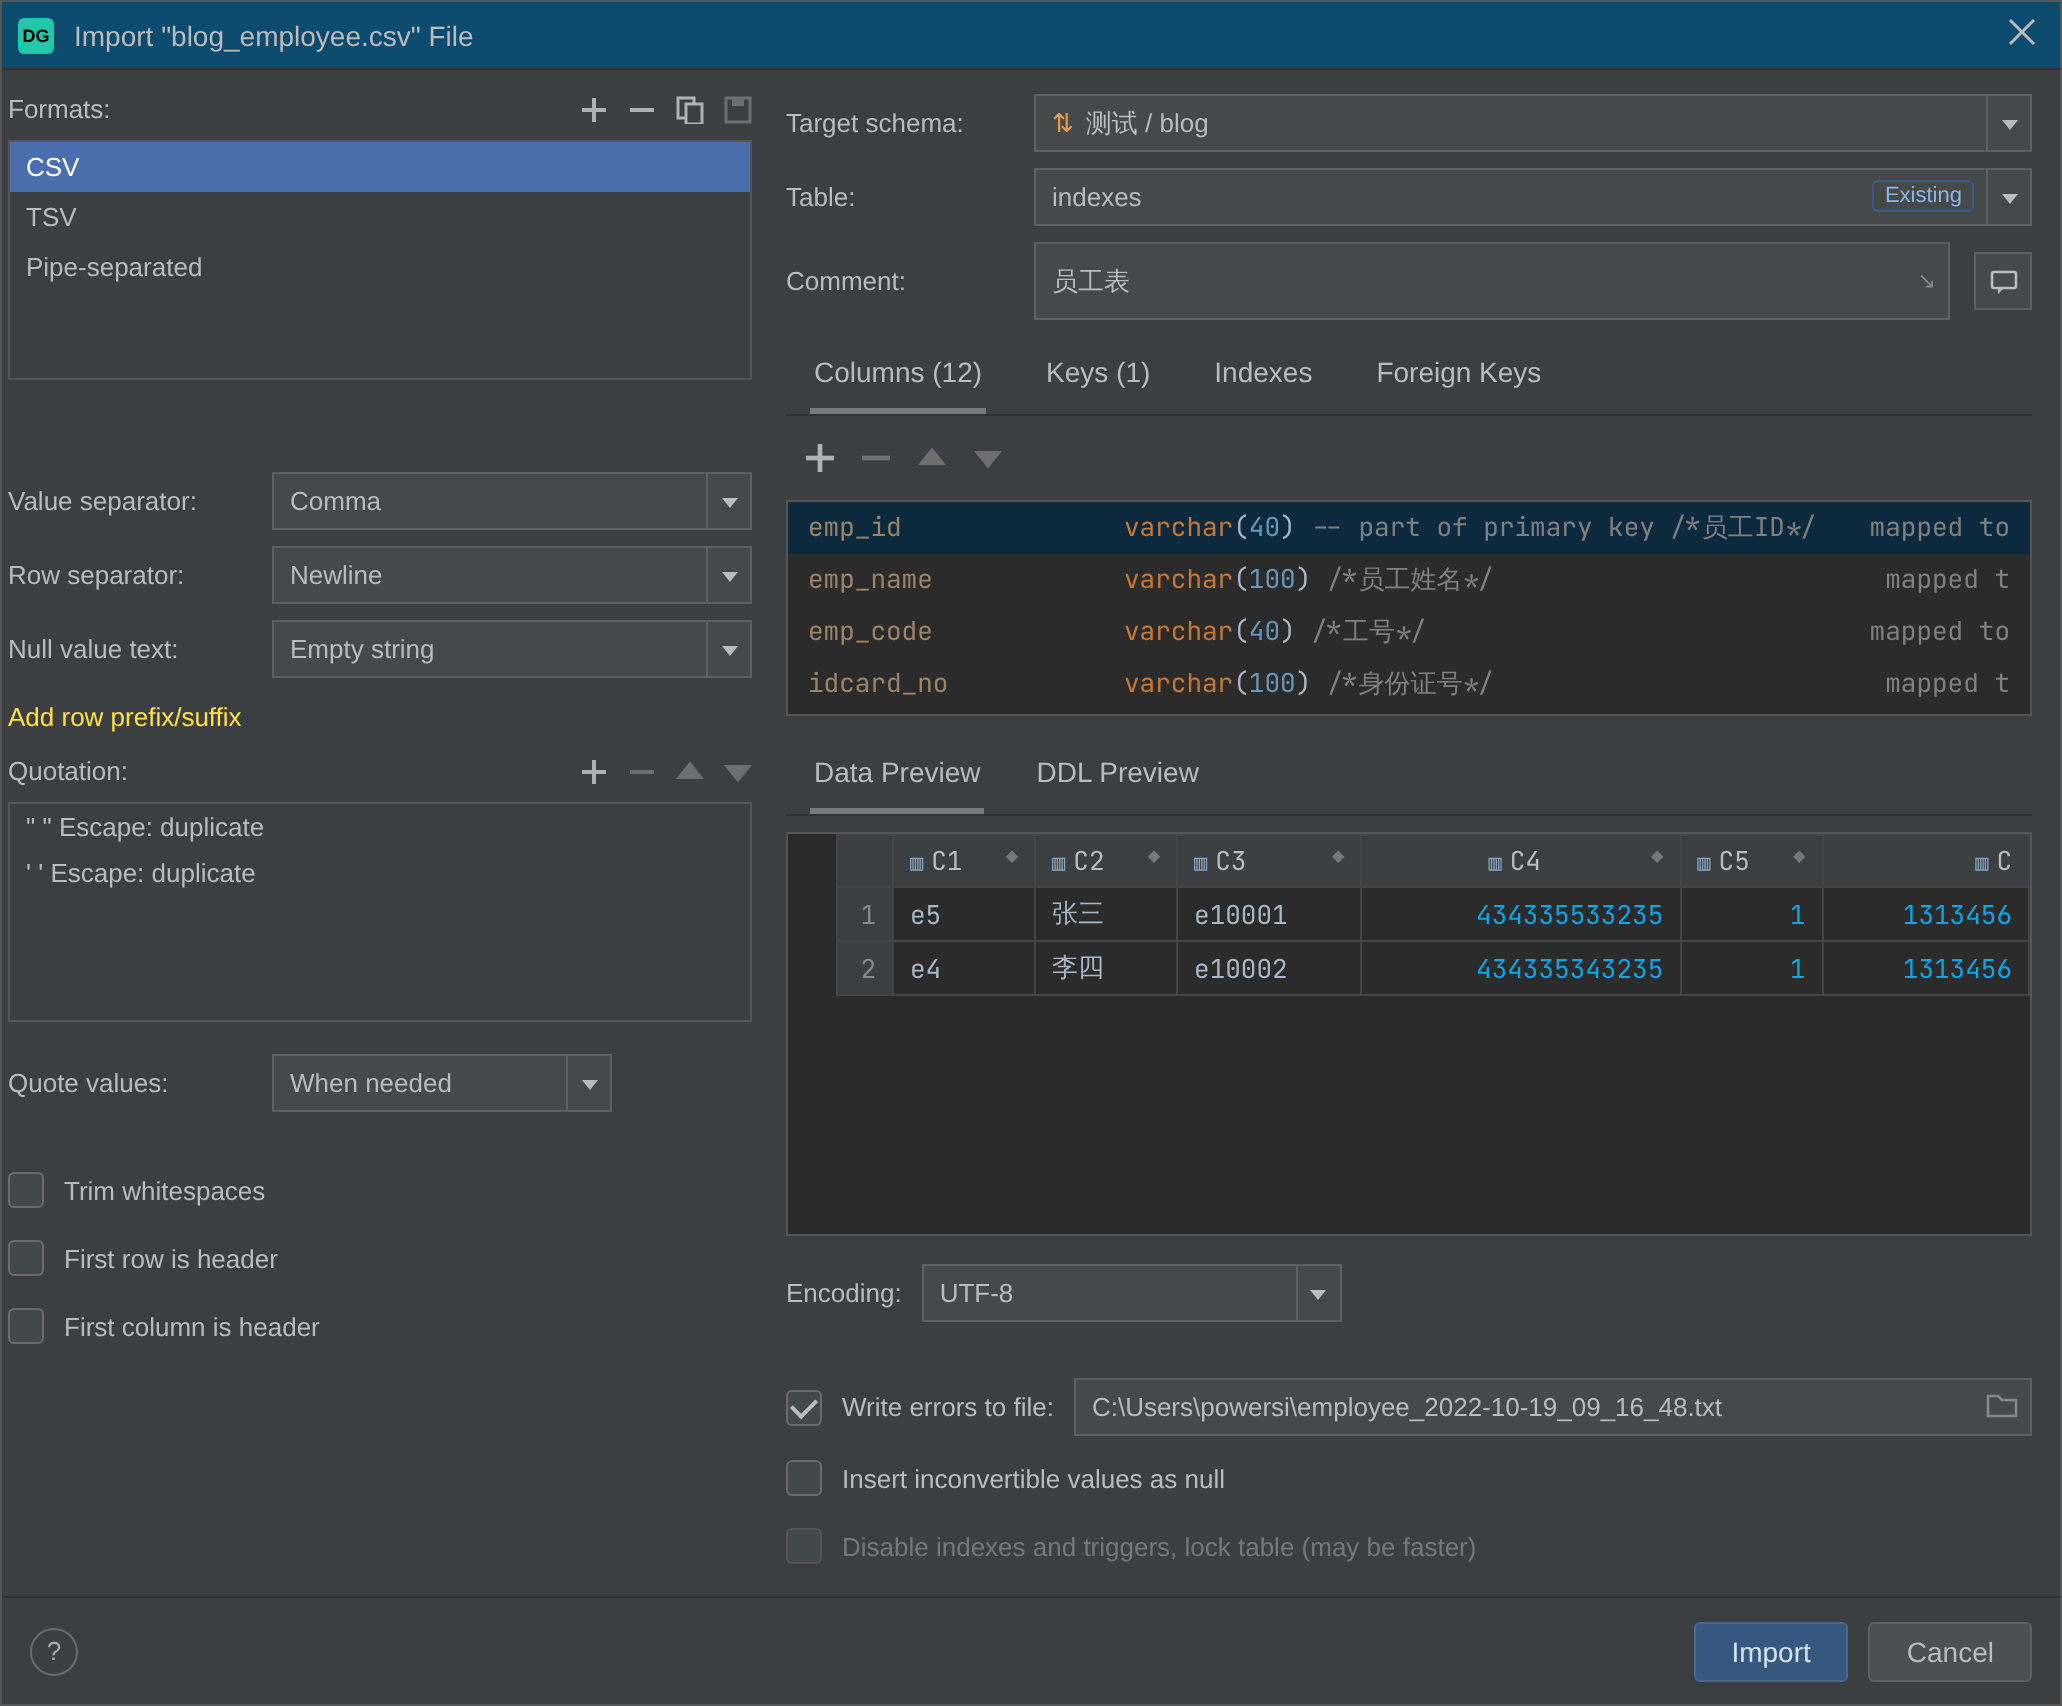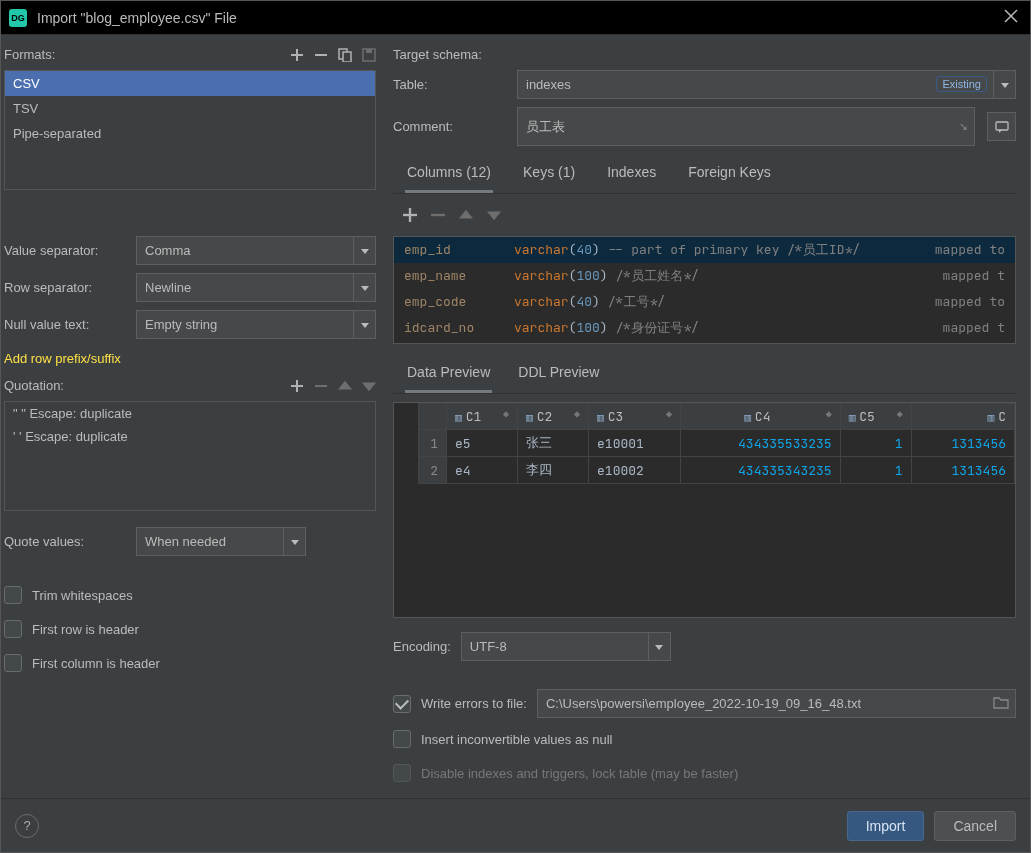--- a/index.html
+++ b/index.html
@@ -14,21 +14,21 @@
 }
 .dialog {
   width: 1031px;
   height: 853px;
   display: flex;
   flex-direction: column;
   border: 1px solid #565656;
 }
 .titlebar {
   height: 34px;
-  background: #000000;
+  background: #0c4a6e;
   display: flex;
   align-items: center;
   padding: 16px 8px;
   border-bottom: 1px solid #323232;
 }
 .titlebar .app-icon {
   width: 18px; height: 18px;
   background: #21c7a8;
   border-radius: 3px;
   display: flex; align-items: center; justify-content: center;
@@ -203,21 +203,21 @@
   height: 108px;
   overflow: hidden;
 }
 .col-list .crow {
   display: flex;
   padding: 4px 10px;
   white-space: nowrap;
 }
 .col-list .crow.sel { background: #0d293e; }
 .cname { color: #9d8466; width: 110px; }
-.ctype { color: #cb772f; }
+.ctype { color: #cb772f; margin-left: 48px; }
 .cparen { color: #a9b7c6; }
 .cnum { color: #6897bb; }
 .ccomment { color: #808080; margin-left: 8px; flex: 1; }
 .cmap { color: #808080; margin-left: auto; }
 
 .preview-tabs {
   display: flex;
   gap: 24px;
   padding: 6px 12px 0 12px;
   border-bottom: 1px solid #323232;
@@ -464,20 +464,28 @@
         <div class="checkbox"></div>
         <span>First column is header</span>
       </div>
 
     </div>
 
     <div class="right-panel">
 
       <div class="right-row">
         <span class="lbl">Target schema:</span>
+        <div class="combo schema-combo">
+          <span class="val"><span class="icon">⇅</span><span>测试 / blog</span></span>
+          <span class="caret">
+              <svg viewBox="0 0 8 8">
+                <polygon points="0,2 8,2 4,7" fill="#bbb"></polygon>
+              </svg>
+            </span>
+        </div>
       </div>
 
       <div class="right-row">
         <span class="lbl">Table:</span>
         <div class="combo table-combo">
           <span class="val">indexes</span>
           <span class="badge">Existing</span>
           <span class="caret">
               <svg viewBox="0 0 8 8">
                 <polygon points="0,2 8,2 4,7" fill="#bbb"></polygon>

